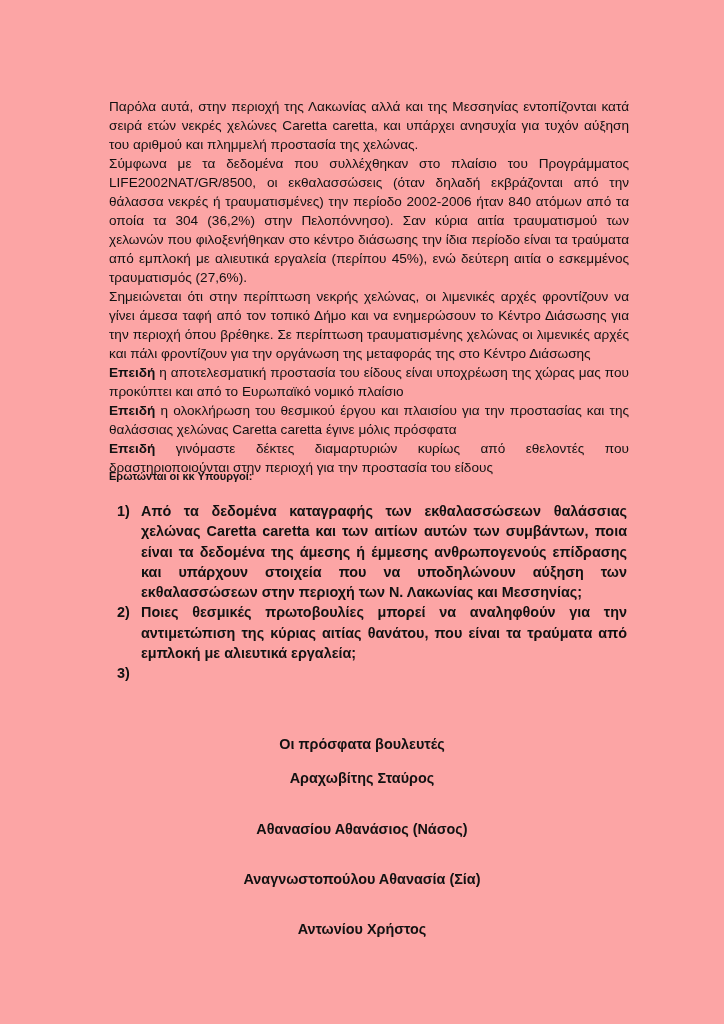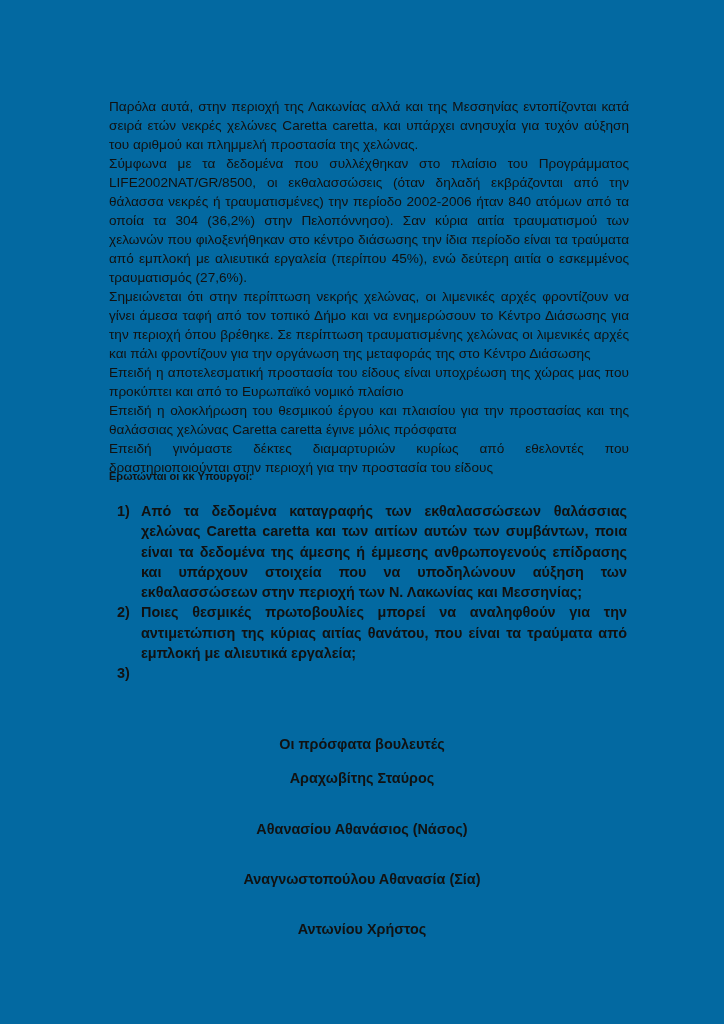--- a/index.html
+++ b/index.html
@@ -1,27 +1,27 @@
 <!DOCTYPE html>
 <html><head>
   <meta charset="utf-8">
   <style>
     html, body { margin: 0; padding: 0; background: #ffffff; }
     body {
       width: 724px; height: 1024px; position: relative; overflow: hidden;
       font-family: "Liberation Sans", "DejaVu Sans", sans-serif;
       color: #111111;
     }
-    .page { position: absolute; left: 0; top: 0; width: 724px; height: 1024px; background: #0369a1; }
+    .page { position: absolute; left: 0; top: 0; width: 724px; height: 1024px; background: #fca5a5; }
     .body-text {
       position: absolute; left: 109px; top: 97px; width: 520px;
       font-size: 13.6px; line-height: 19px; text-align: justify;
     }
     .body-text p { margin: 0; }
-    .body-text b { font-weight: normal; }
+    .body-text b { font-weight: bold; }
     .heading {
       position: absolute; left: 109px; top: 466px;
       font-size: 11px; font-weight: bold; line-height: 20px;
     }
     .questions {
       position: absolute; left: 117px; top: 501px; width: 510px;
       margin: 0; padding: 0; list-style: none;
       font-size: 14.4px; font-weight: bold; line-height: 20.3px;
     }
     .questions li { position: relative; padding-left: 24px; text-align: justify; }

